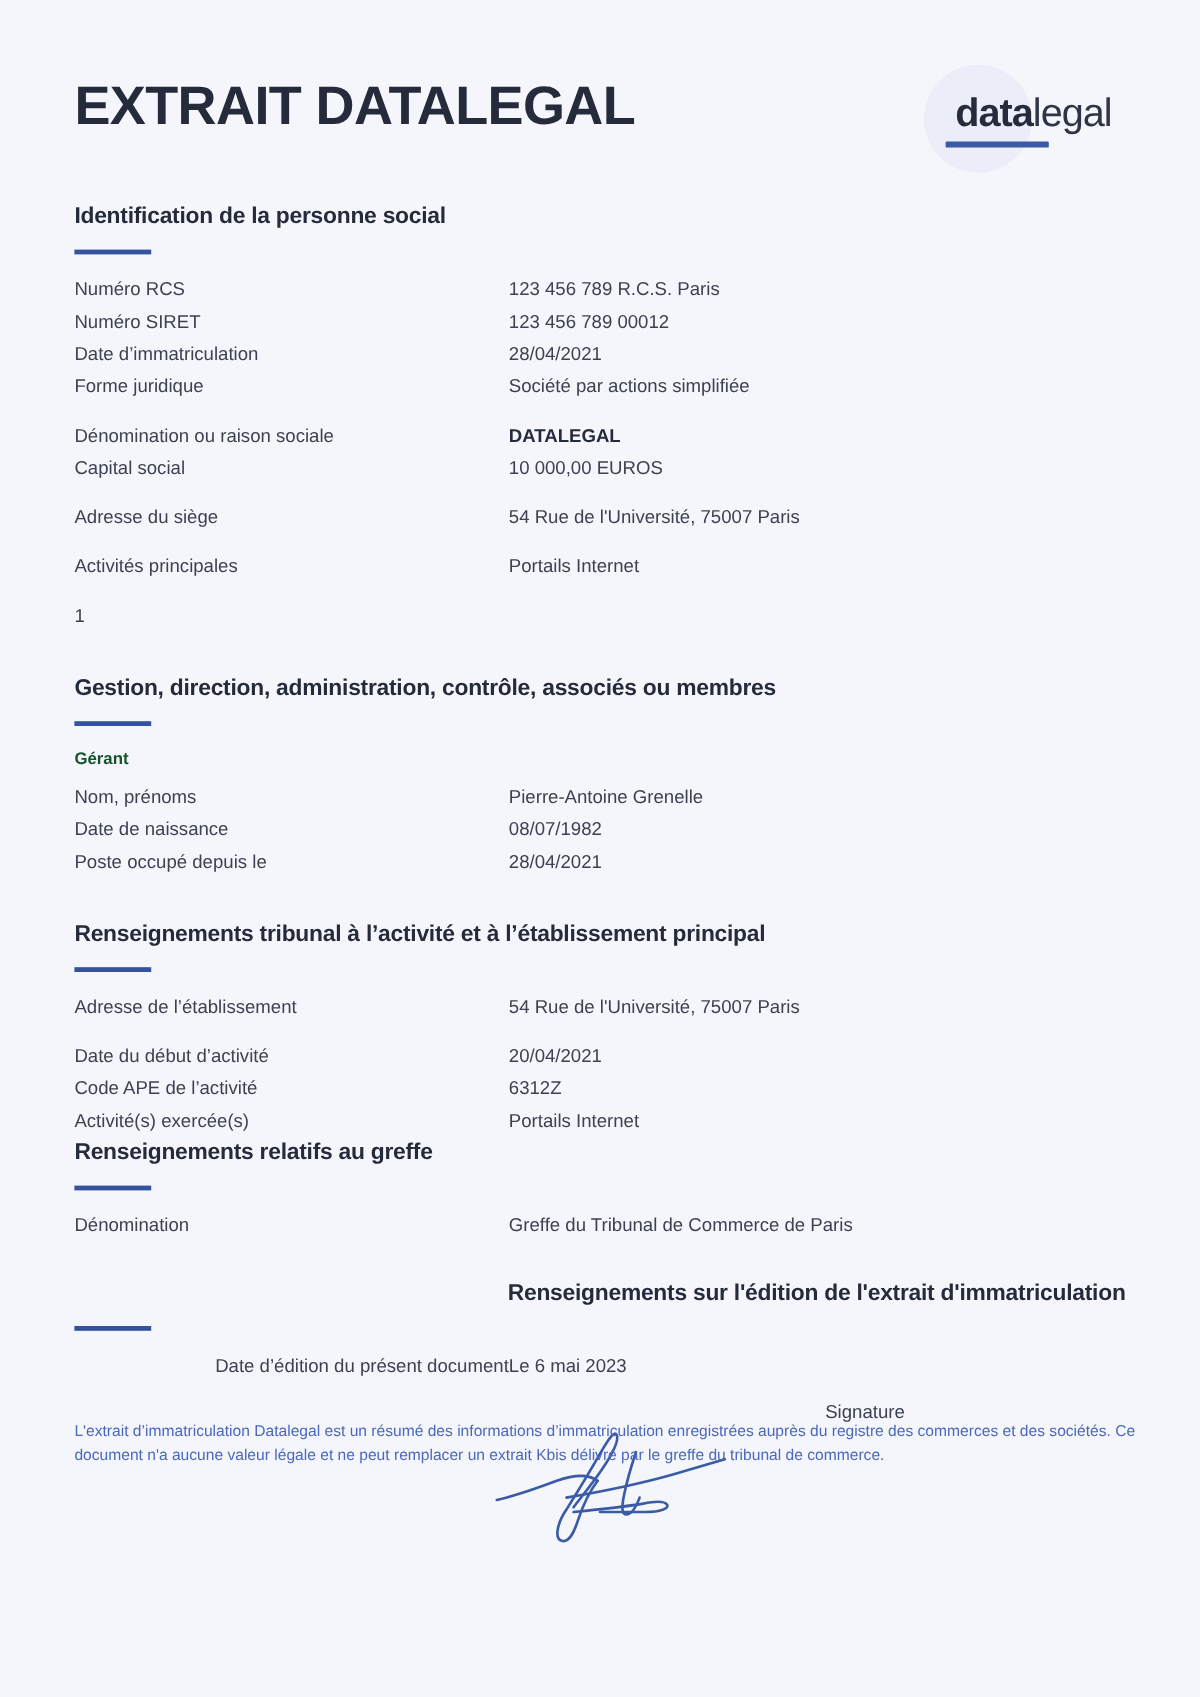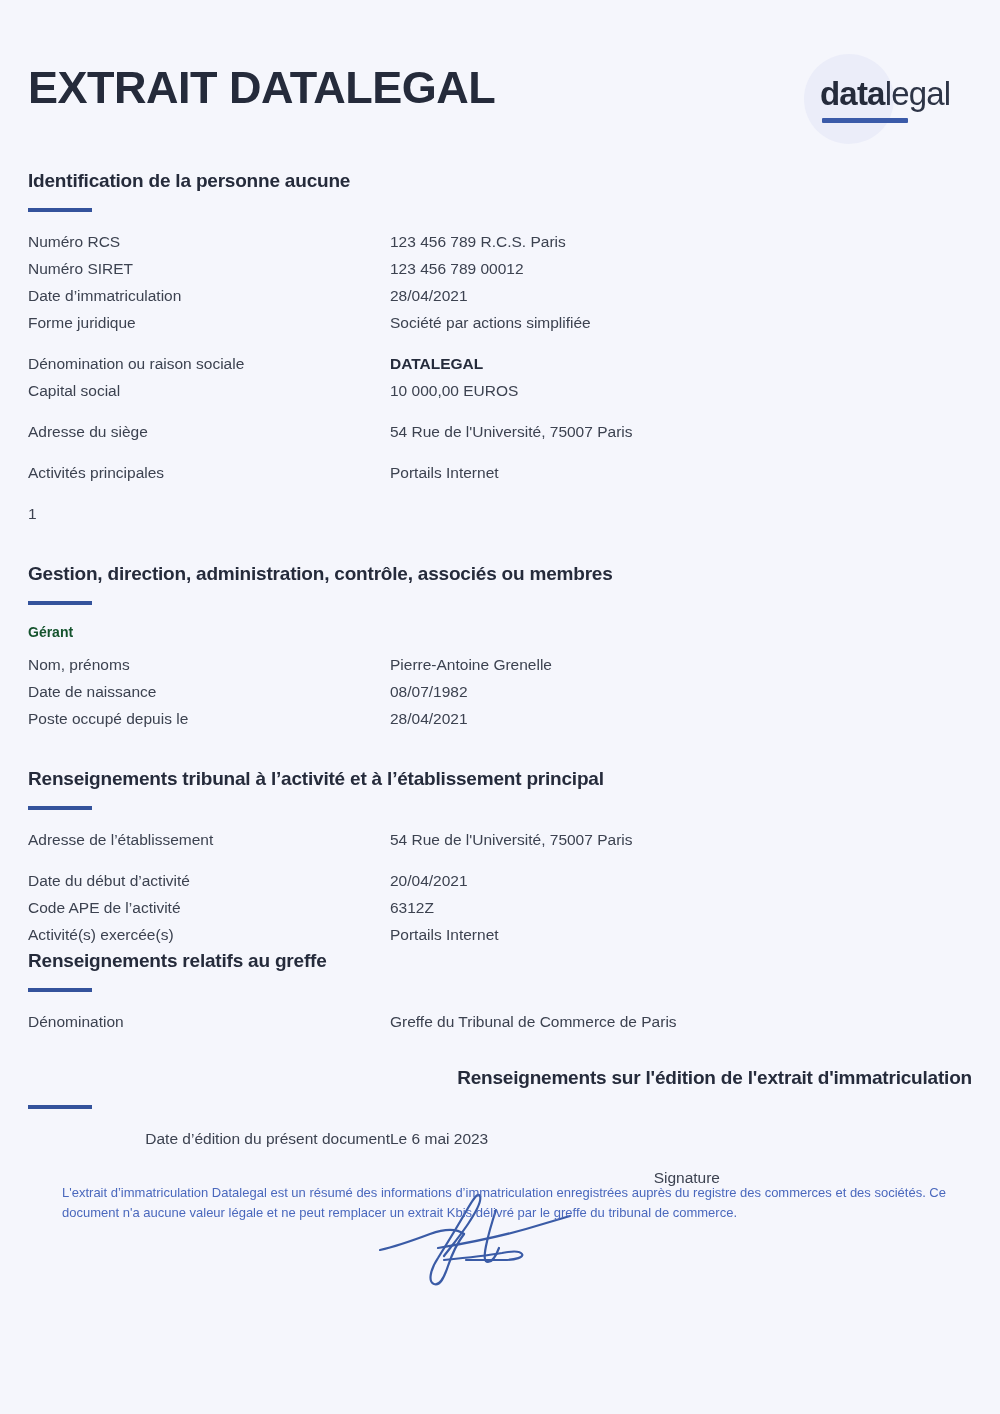--- a/index.html
+++ b/index.html
@@ -13,21 +13,21 @@
     font-family: "Liberation Sans", sans-serif;
     color: #3c4250;
     -webkit-font-smoothing: antialiased;
     overflow: hidden;
   }
   .page {
     position: relative;
     width: 1000px;
     height: 1267px;
     box-sizing: border-box;
-    padding: 0 28px;
+    padding: 0 62px;
   }
 
   
   .doc-header {
     position: relative;
     height: 150px;
   }
   .doc-title {
     position: absolute;
     left: 0;
@@ -60,20 +60,21 @@
     left: 28px;
     top: 22px;
     font-size: 33px;
     line-height: 40px;
     letter-spacing: -0.8px;
     white-space: nowrap;
   }
   .brand-data {
     font-weight: 700;
     color: #252b3b;
+    margin-left: 10px;
   }
   .brand-legal {
     font-weight: 400;
     color: #2e3547;
   }
   .brand-underline {
     position: absolute;
     left: 30px;
     top: 66px;
     width: 86px;
@@ -192,21 +193,21 @@
     <div class="brand-logo">
       <div class="brand-circle"></div>
       <div class="brand-text">
         <span class="brand-data">data</span><span class="brand-legal">legal</span>
       </div>
       <div class="brand-underline"></div>
     </div>
   </div>
 
   <div class="section sec-identification">
-    <h2 class="section-title">Identification de la personne aucune</h2>
+    <h2 class="section-title">Identification de la personne social</h2>
     <div class="section-rule"></div>
 
     <div class="rows">
       <div class="row">
         <span class="label">Numéro RCS</span>
         <span class="value">123 456 789 R.C.S. Paris</span>
       </div>
       <div class="row">
         <span class="label">Numéro SIRET</span>
         <span class="value">123 456 789 00012</span>

